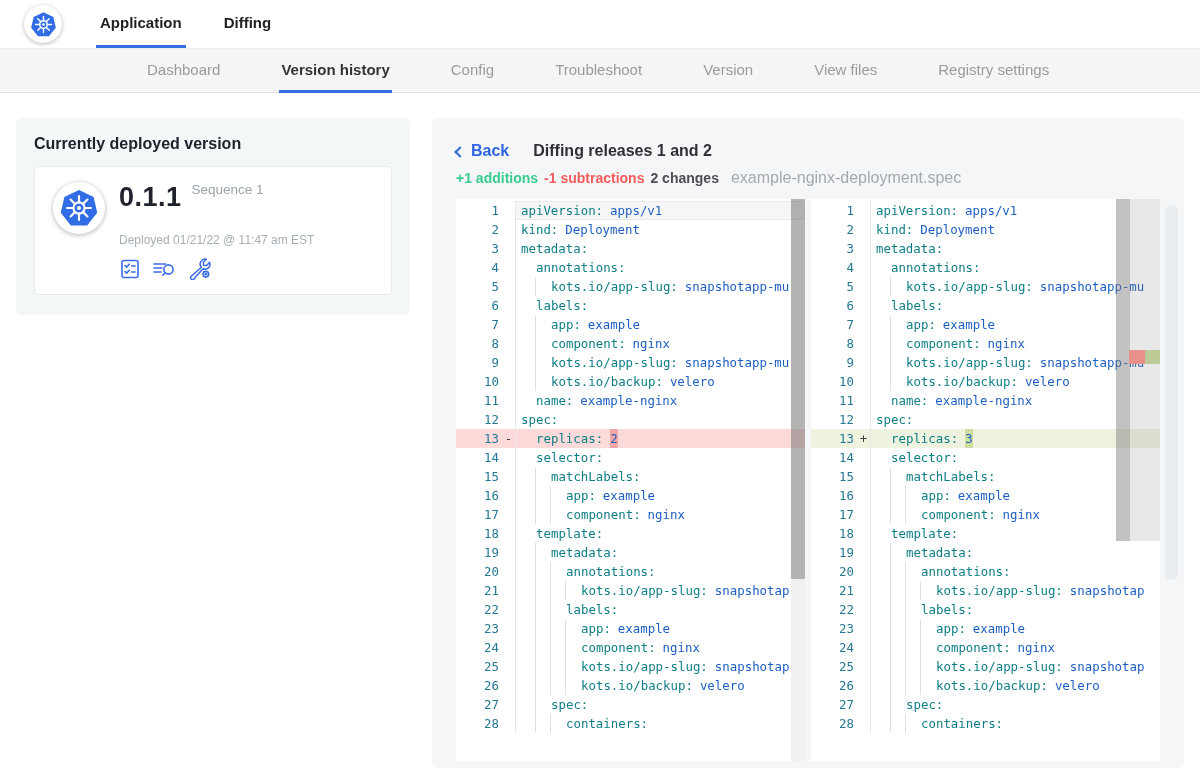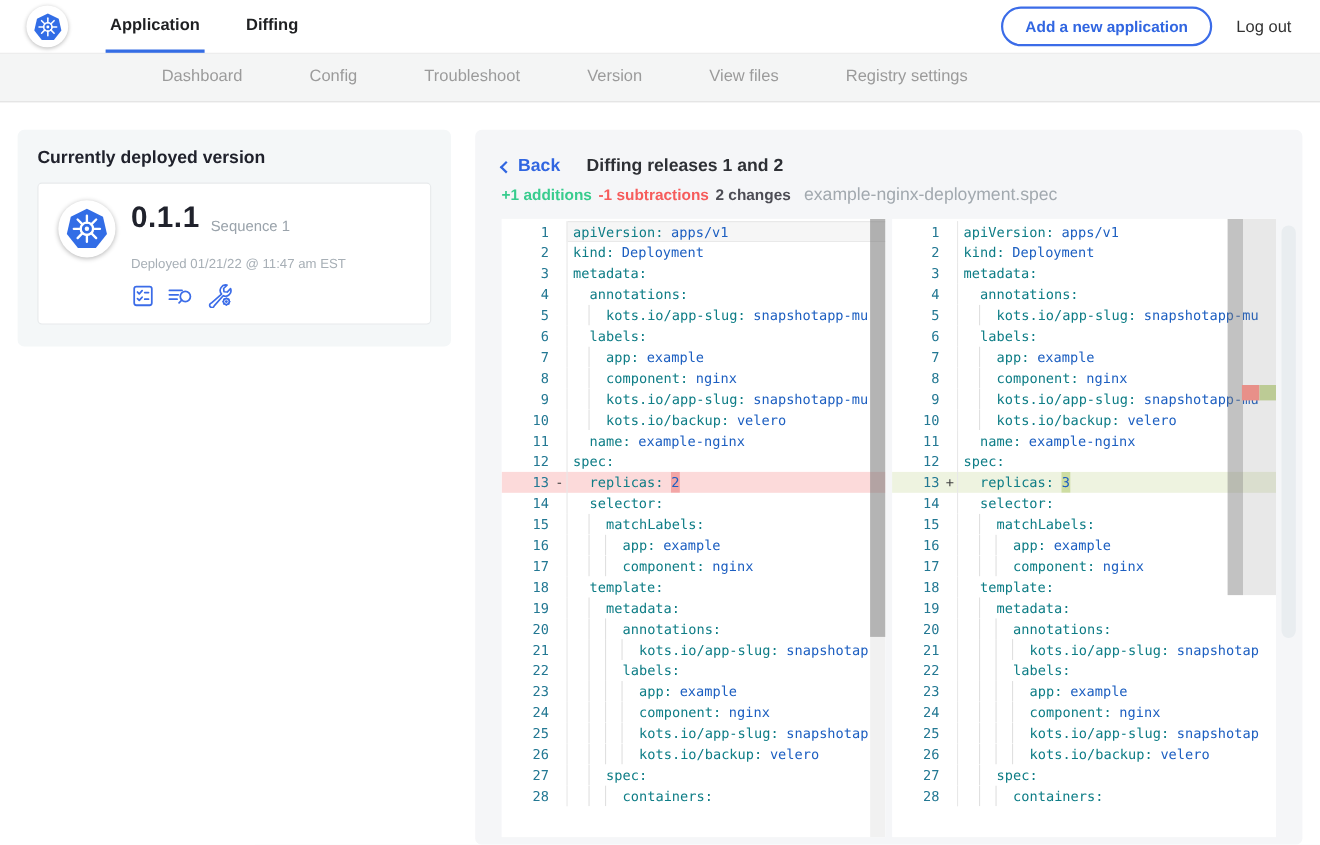--- a/index.html
+++ b/index.html
@@ -32,21 +32,21 @@
   .sub-tab.active { color:#343434; font-weight:700; border-bottom-color:#356de4; }
 
   
   .dep-card { position:absolute; left:16px; top:118px; width:394px;
     background:#f4f7f8; border-radius:6px; padding:17px 18px 20px; }
   .dep-title { font-size:16px; font-weight:700; color:#20222c; }
   .dep-inner { margin-top:13px; background:#fff; border:1px solid #e7eaec; border-radius:4px;
     padding:15px 18px 14px; display:flex; gap:14px; }
   .logo-big { width:52px; height:52px; border-radius:50%; background:#fff; flex:none;
     box-shadow:0 1px 5px rgba(0,0,0,.3); display:flex; align-items:center; justify-content:center; }
-  .ver-row { display:flex; align-items:flex-end; }
+  .ver-row { display:flex; align-items:flex-start; }
   .ver-num { font-size:27px; font-weight:800; color:#20222c; letter-spacing:.5px; }
   .ver-seq { font-size:13.5px; color:#9aa3ab; margin-left:10px; }
   .ver-deployed { margin-top:20px; font-size:12px; color:#a7afb6; }
   .ver-icons { margin-top:10px; display:flex; gap:11px; align-items:center; }
   .icon-btn { cursor:pointer; display:flex; }
 
   
   .diff-card { position:absolute; left:432px; top:118px; width:752px; height:650px;
     background:#f5f6f8; border-radius:6px; padding:24px; overflow:hidden; }
   .diff-head { display:flex; align-items:center; gap:24px; }
@@ -113,28 +113,25 @@
         <line x1="25.6" y1="38.4" x2="18.5" y2="45.5"></line>
           <line x1="38.4" y1="25.6" x2="45.5" y2="18.5"></line>
       </g>
       <circle cx="32" cy="32" r="3.2" fill="#fff"></circle>
     </svg>
   </div>
   <div class="top-tabs">
     <div class="top-tab active">Application</div>
     <div class="top-tab">Diffing</div>
   </div>
-  <div class="top-right">
-    <button class="add-btn">Add a new application</button>
-    <span class="logout">Log out</span>
-  </div>
 </div>
 
 <div class="subnav">
   <div class="sub-tab">Dashboard</div>
+  <div class="sub-tab active">Version history</div>
   <div class="sub-tab">Config</div>
   <div class="sub-tab">Troubleshoot</div>
   <div class="sub-tab">Version</div>
   <div class="sub-tab">View files</div>
   <div class="sub-tab">Registry settings</div>
 </div>
 
 <div class="dep-card">
   <div class="dep-title">Currently deployed version</div>
   <div class="dep-inner">

